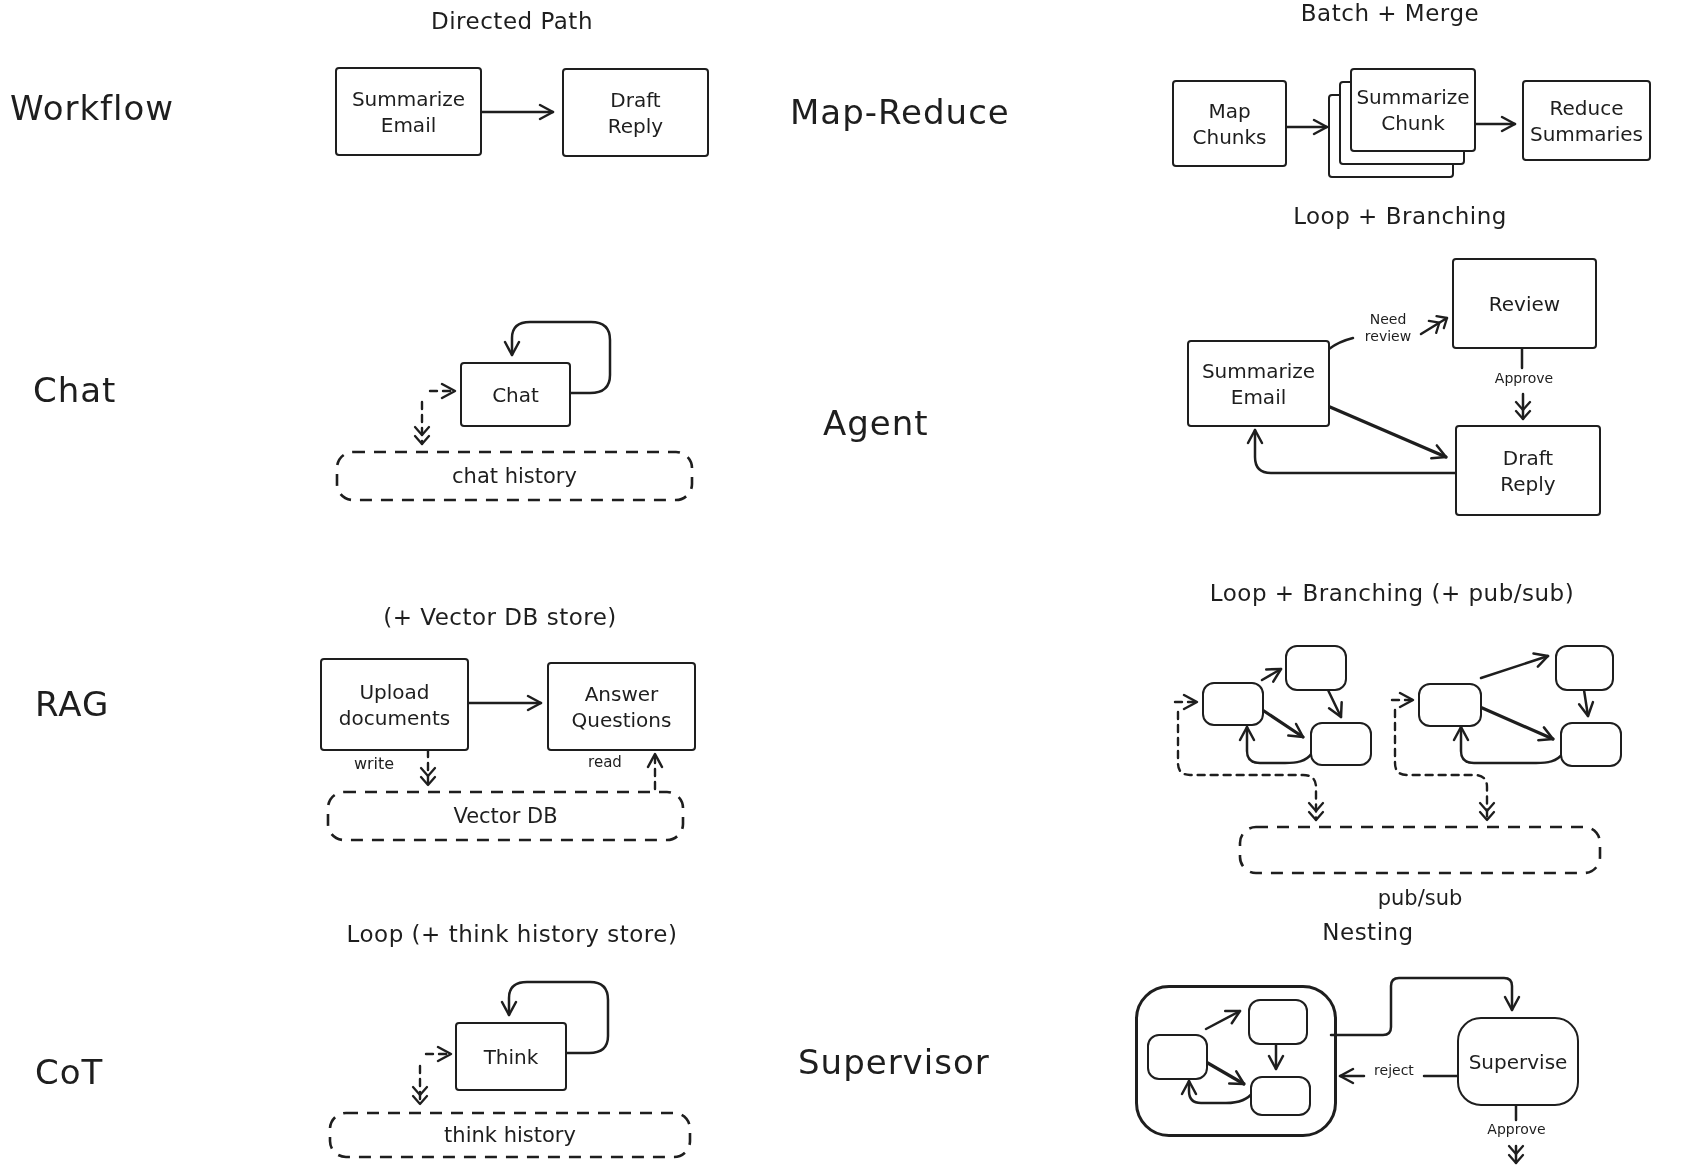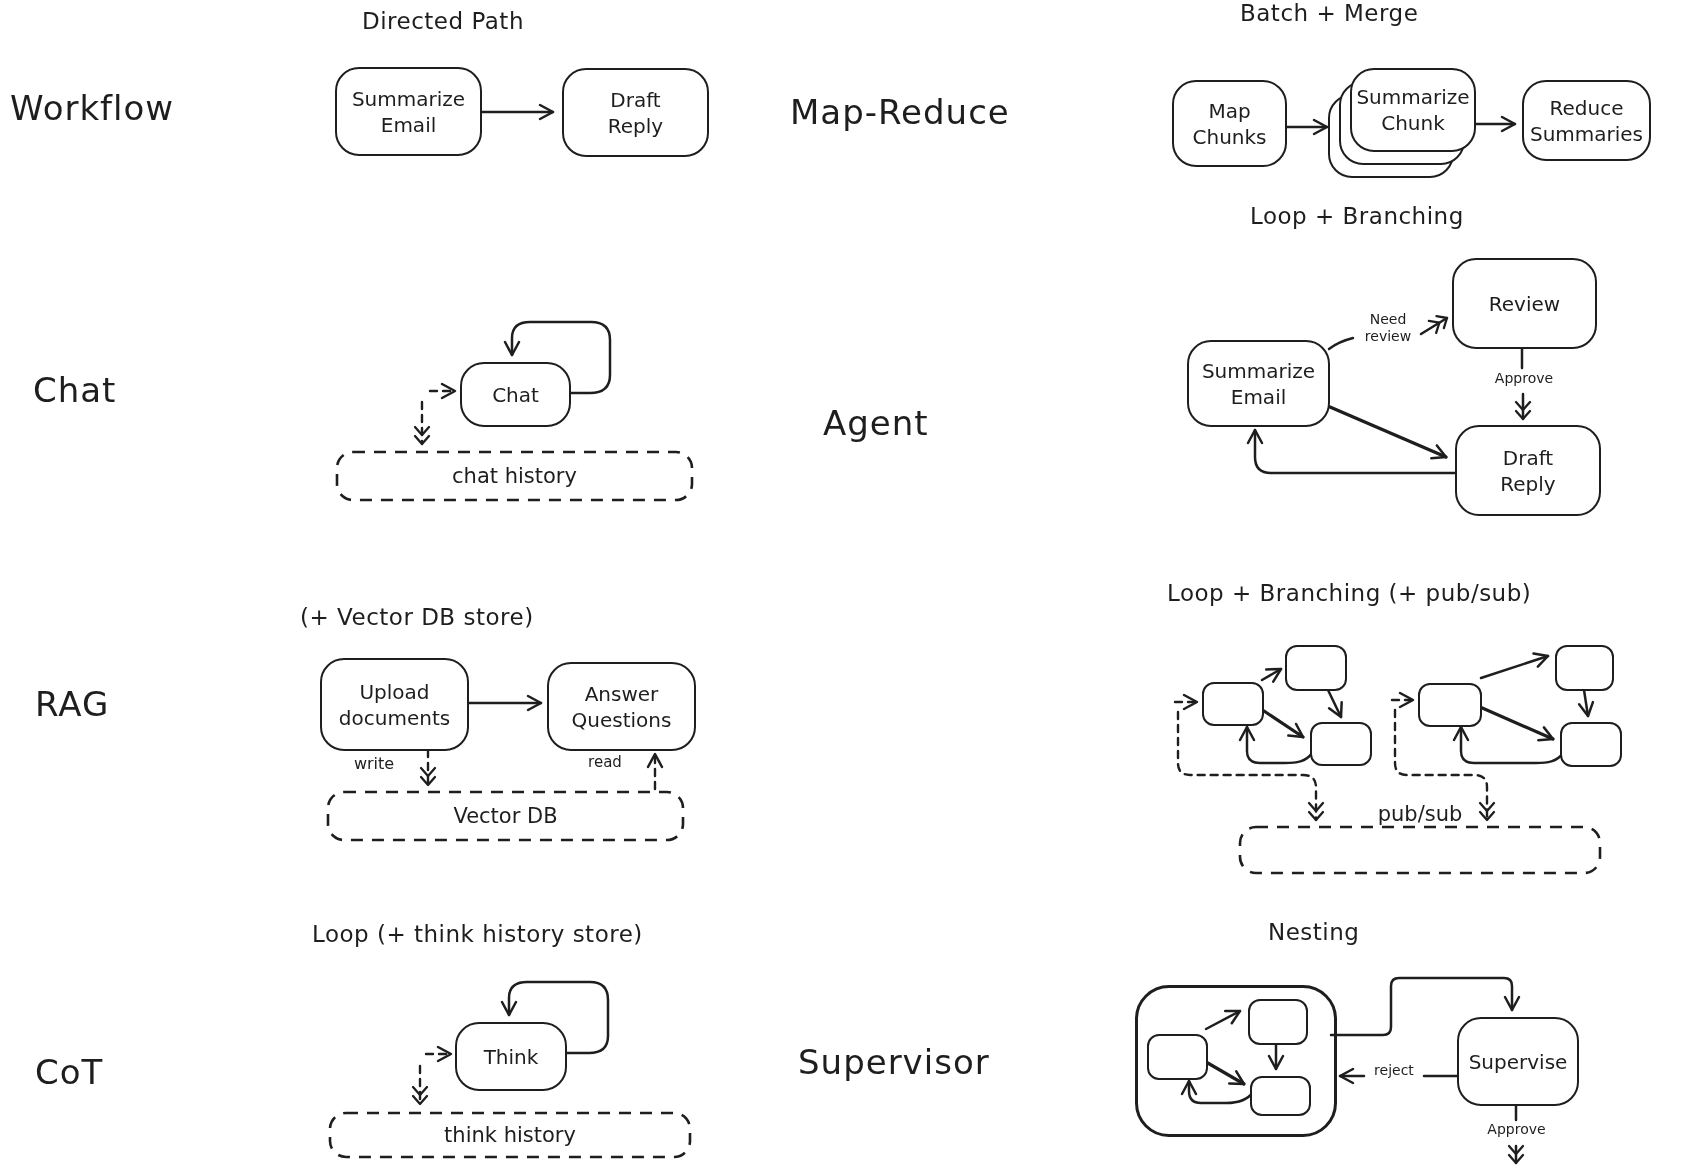--- a/index.html
+++ b/index.html
@@ -1,22 +1,22 @@
 <!DOCTYPE html>
 <html><head>
 <meta charset="utf-8">
 <style>
   html,body{margin:0;padding:0;background:#ffffff;}
   .canvas{position:relative;width:1681px;height:1170px;background:#ffffff;
           font-family:"DejaVu Sans",sans-serif;color:#1e1e1e;overflow:hidden;}
   .abs{position:absolute;}
   svg.arrows{position:absolute;left:0;top:0;z-index:1;}
   .sec-label{font-size:34px;white-space:nowrap;letter-spacing:1px;z-index:2;}
-  .sec-title{font-size:23px;text-align:left;letter-spacing:.5px;z-index:2;}
-  .box{border:2.6px solid #1e1e1e;border-radius:24px;background:#ffffff;
+  .sec-title{font-size:23px;text-align:center;letter-spacing:.5px;z-index:2;}
+  .box{border:2.6px solid #1e1e1e;border-radius:4px;background:#ffffff;
        display:flex;align-items:center;justify-content:center;text-align:center;
        font-size:20px;line-height:1.3;white-space:pre-line;z-index:2;}
   .box.sm{border-radius:12px;border-width:2.4px;}
   .nest{border:3px solid #1e1e1e;border-radius:34px;background:transparent;z-index:2;}
   .store-label{display:flex;align-items:center;justify-content:center;font-size:21px;z-index:3;}
   .edge-label{font-size:14px;text-align:center;line-height:1.2;white-space:pre-line;z-index:2;}
 </style>
 </head>
 <body>
 
@@ -137,21 +137,21 @@
   <div class="abs edge-label" style="left:566px;top:753px;width:78px;font-size:15px">read</div>
   <div class="abs store-label" style="left:328px;top:792px;width:355px;height:48px">Vector DB</div>
 
   <div class="abs sec-title" style="left:1167px;top:580px;width:450px">Loop + Branching (+ pub/sub)</div>
   <div class="abs box sm" style="left:1202px;top:682px;width:58px;height:40px"></div>
   <div class="abs box sm" style="left:1285px;top:645px;width:58px;height:42px"></div>
   <div class="abs box sm" style="left:1310px;top:722px;width:58px;height:40px"></div>
   <div class="abs box sm" style="left:1418px;top:683px;width:60px;height:40px"></div>
   <div class="abs box sm" style="left:1555px;top:645px;width:55px;height:42px"></div>
   <div class="abs box sm" style="left:1560px;top:722px;width:58px;height:41px"></div>
-  <div class="abs store-label" style="left:1240px;top:791px;width:360px;height:46px">pub/sub</div>
+  <div class="abs store-label" style="left:1240px;top:875px;width:360px;height:46px">pub/sub</div>
 
   <div class="abs sec-label" style="left:35px;top:1052px">CoT</div>
   <div class="abs sec-title" style="left:312px;top:921px;width:400px">Loop (+ think history store)</div>
   <div class="abs box" style="left:455px;top:1022px;width:108px;height:65px">Think</div>
   <div class="abs store-label" style="left:330px;top:1113px;width:360px;height:44px">think history</div>
 
   <div class="abs sec-label" style="left:798px;top:1042px">Supervisor</div>
   <div class="abs sec-title" style="left:1268px;top:919px;width:200px">Nesting</div>
   <div class="abs nest" style="left:1135px;top:985px;width:196px;height:146px"></div>
   <div class="abs box sm" style="left:1147px;top:1034px;width:57px;height:42px"></div>

